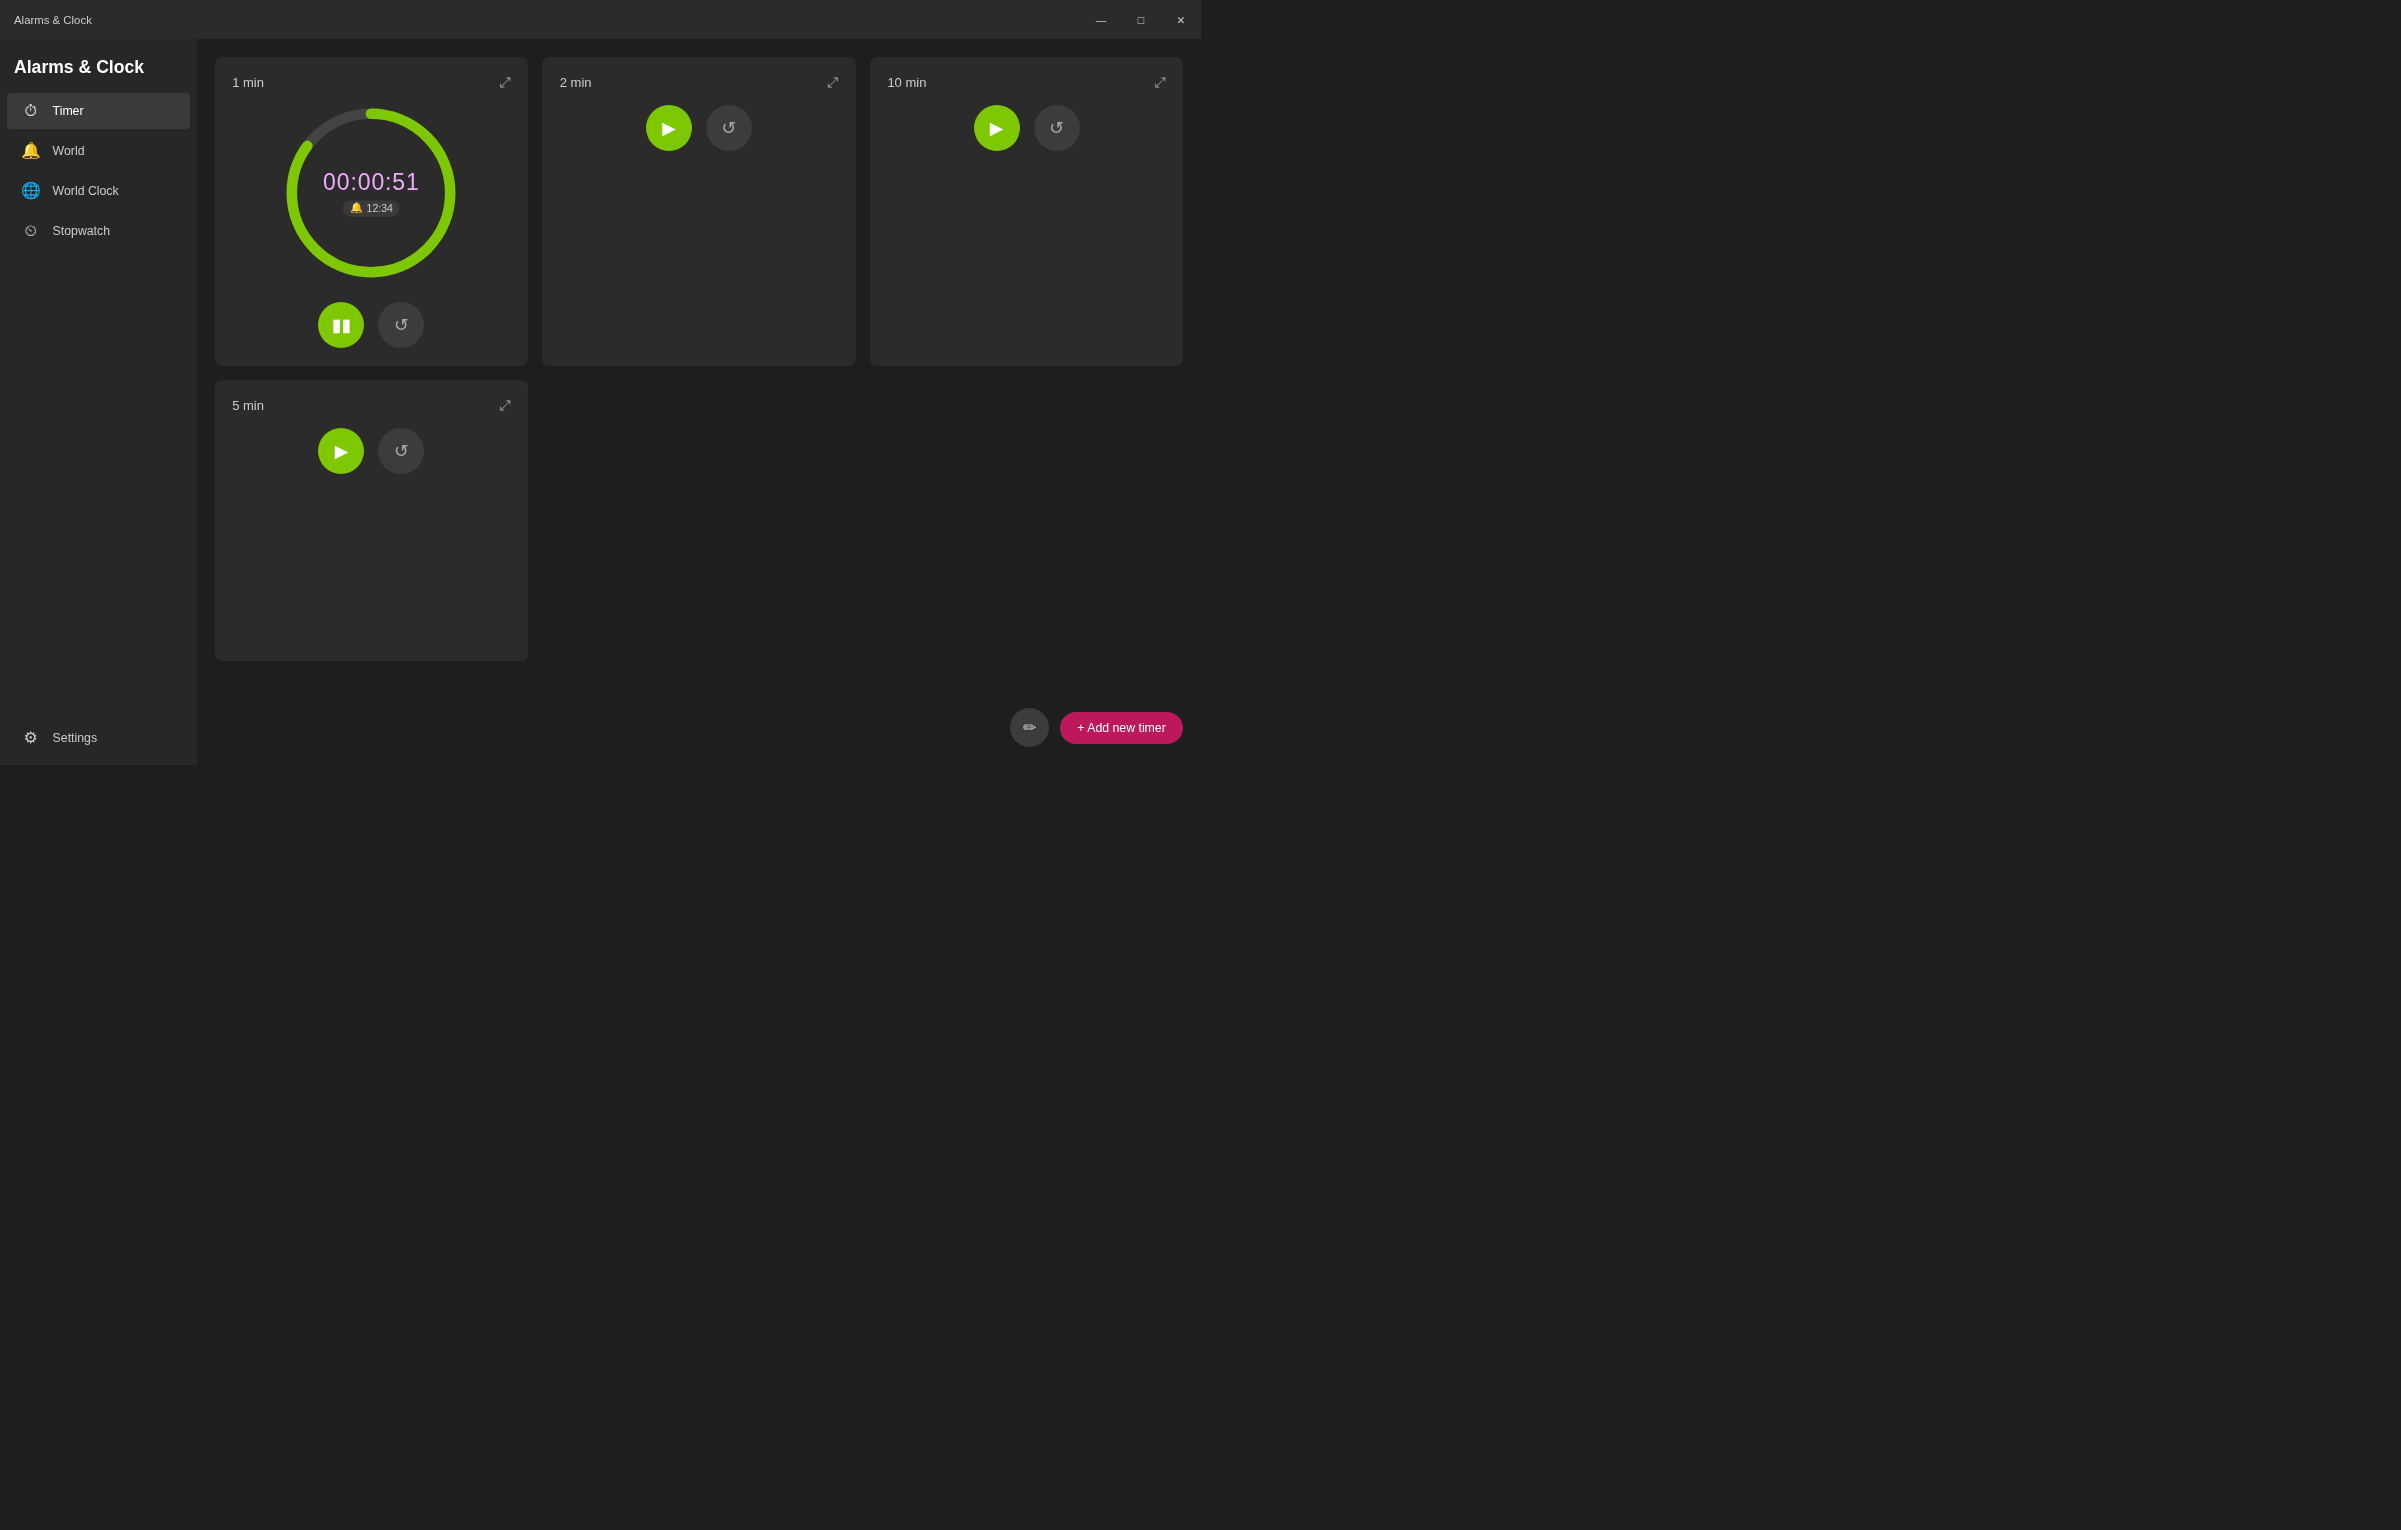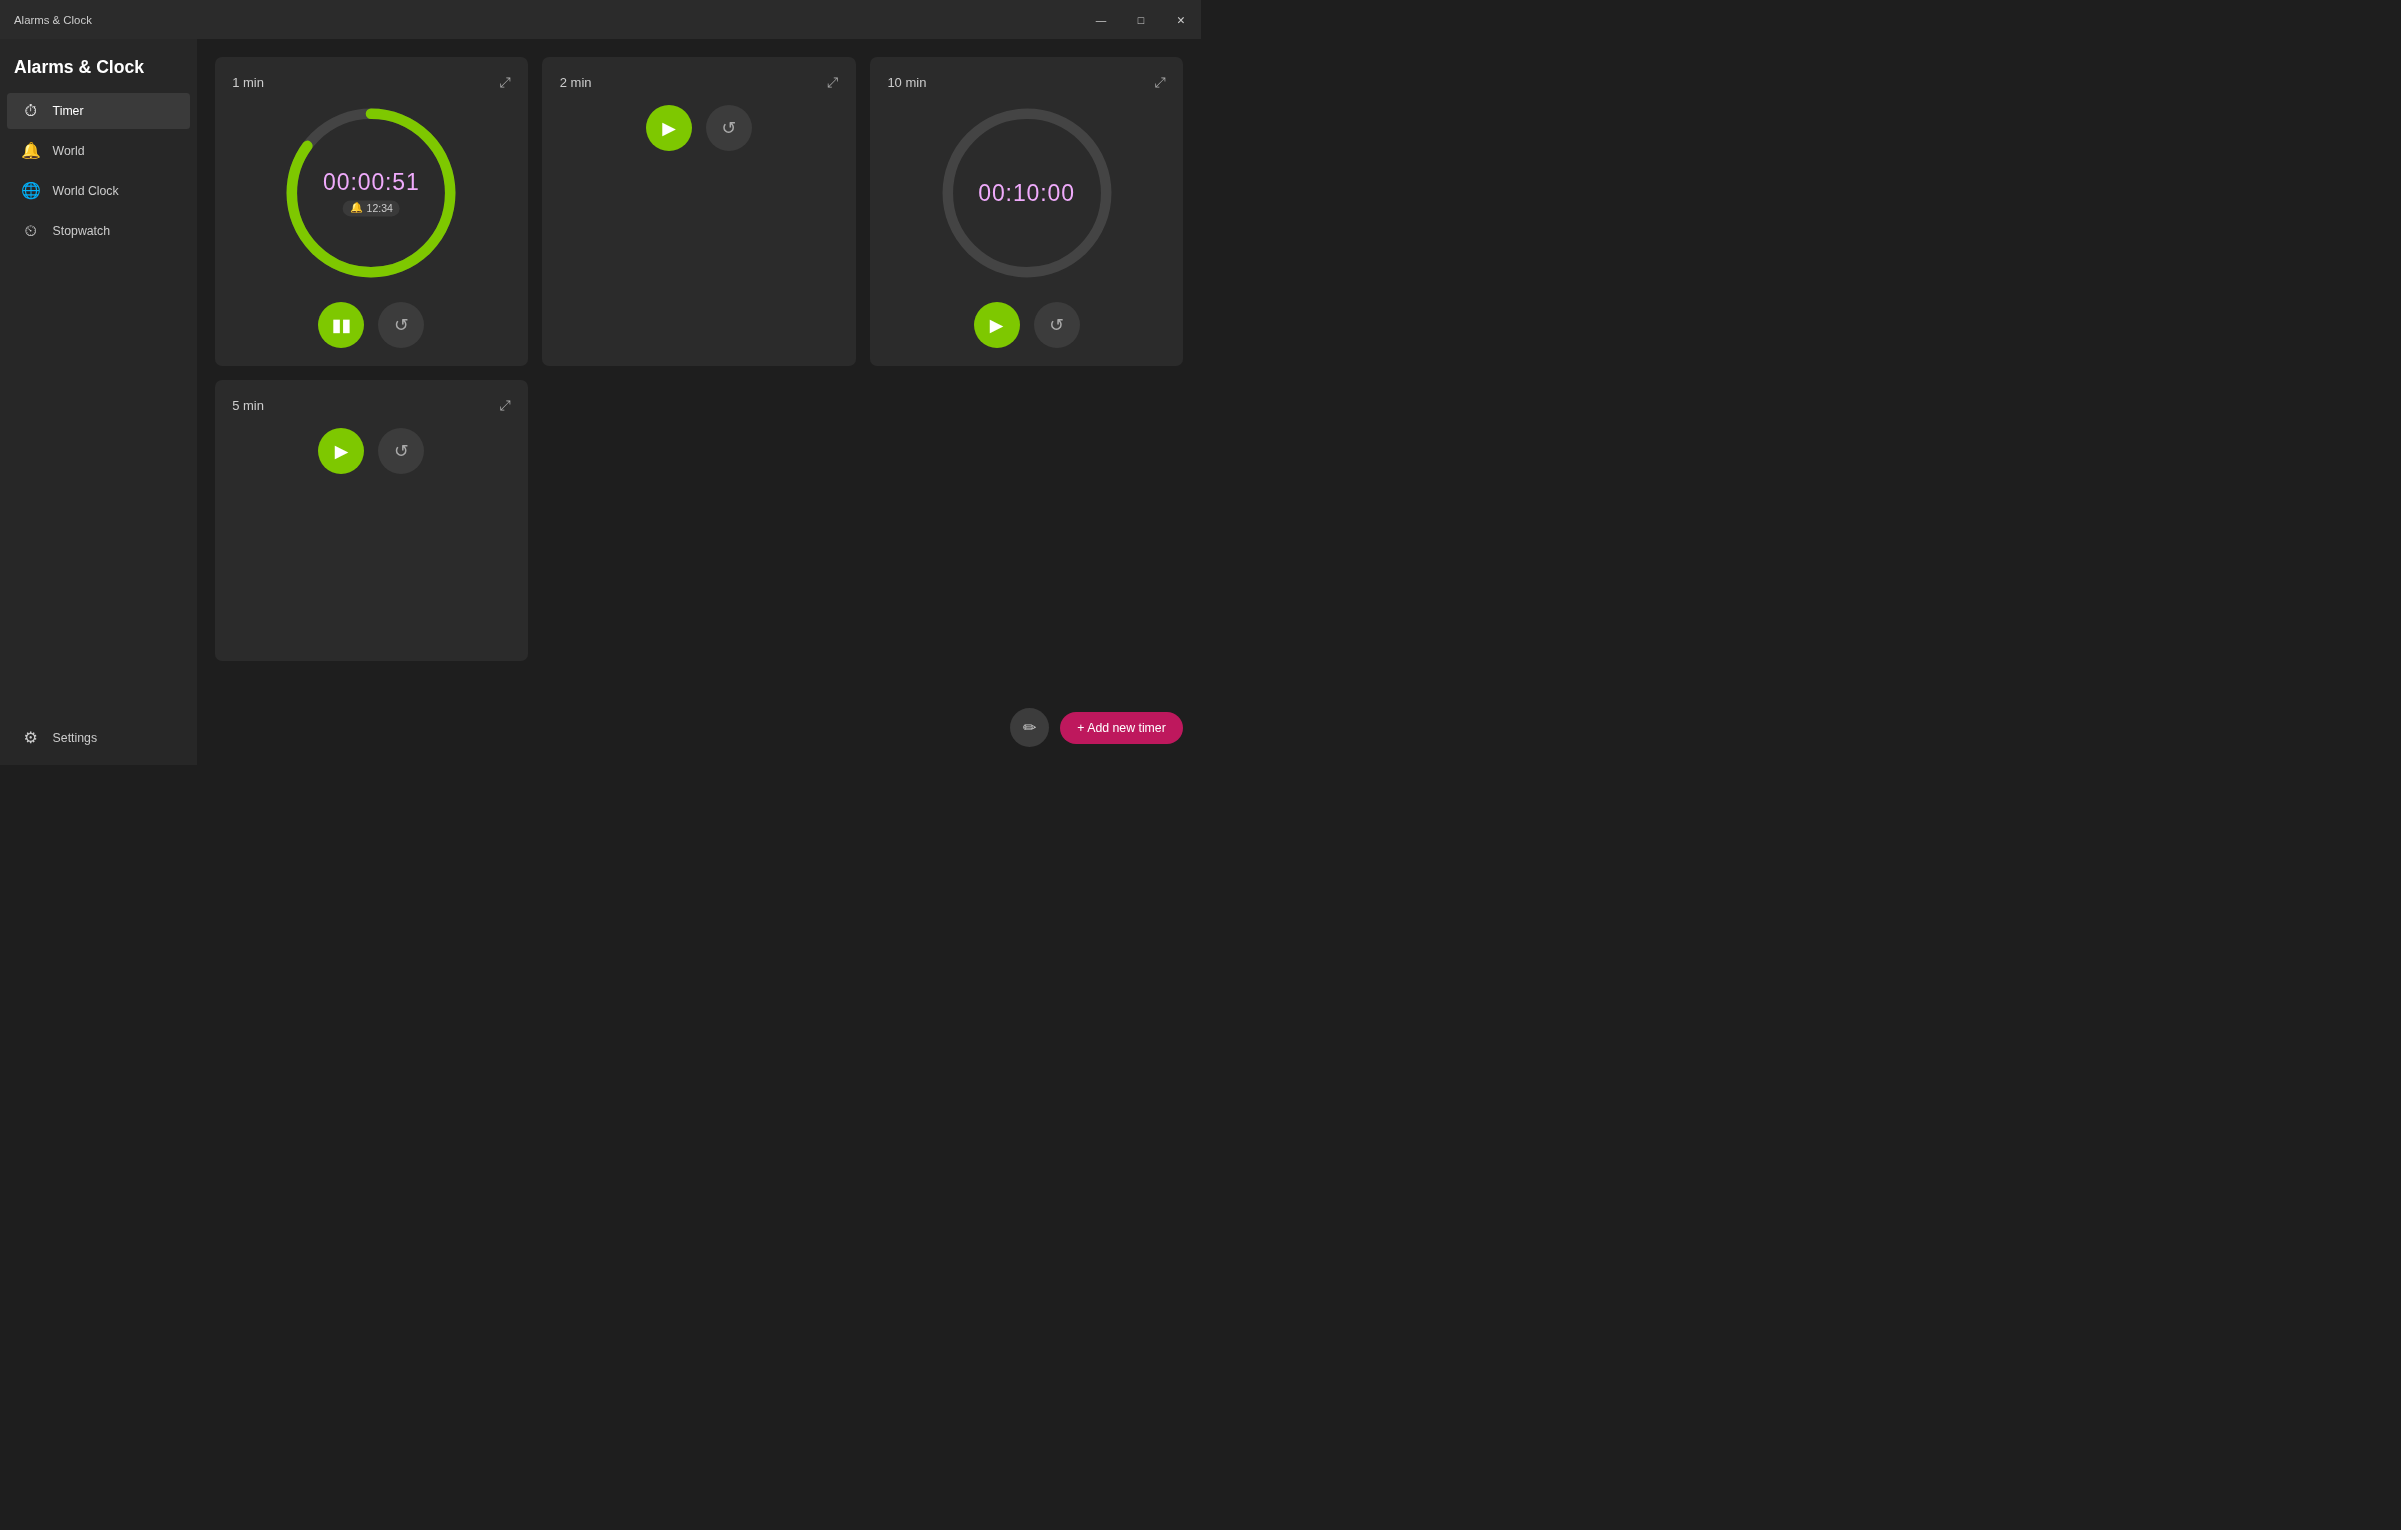--- a/index.html
+++ b/index.html
@@ -331,28 +331,20 @@
           <button class="ctrl-btn green">▶</button>
           <button class="ctrl-btn gray">↺</button>
         </div>
       </div>
 
       <div class="timer-card no-progress">
         <div class="timer-card-header">
           <span class="timer-label">10 min</span>
           <button class="expand-btn">⤢</button>
         </div>
-        <div class="circle-container">
-          <svg viewBox="0 0 200 200">
-            <circle class="circle-bg" cx="100" cy="100" r="90"></circle>
-          </svg>
-          <div class="circle-time">
-            <div class="time-display">00:10:00</div>
-          </div>
-        </div>
         <div class="timer-controls">
           <button class="ctrl-btn green">▶</button>
           <button class="ctrl-btn gray">↺</button>
         </div>
       </div>
 
       <div class="timer-card no-progress">
         <div class="timer-card-header">
           <span class="timer-label">5 min</span>
           <button class="expand-btn">⤢</button>

